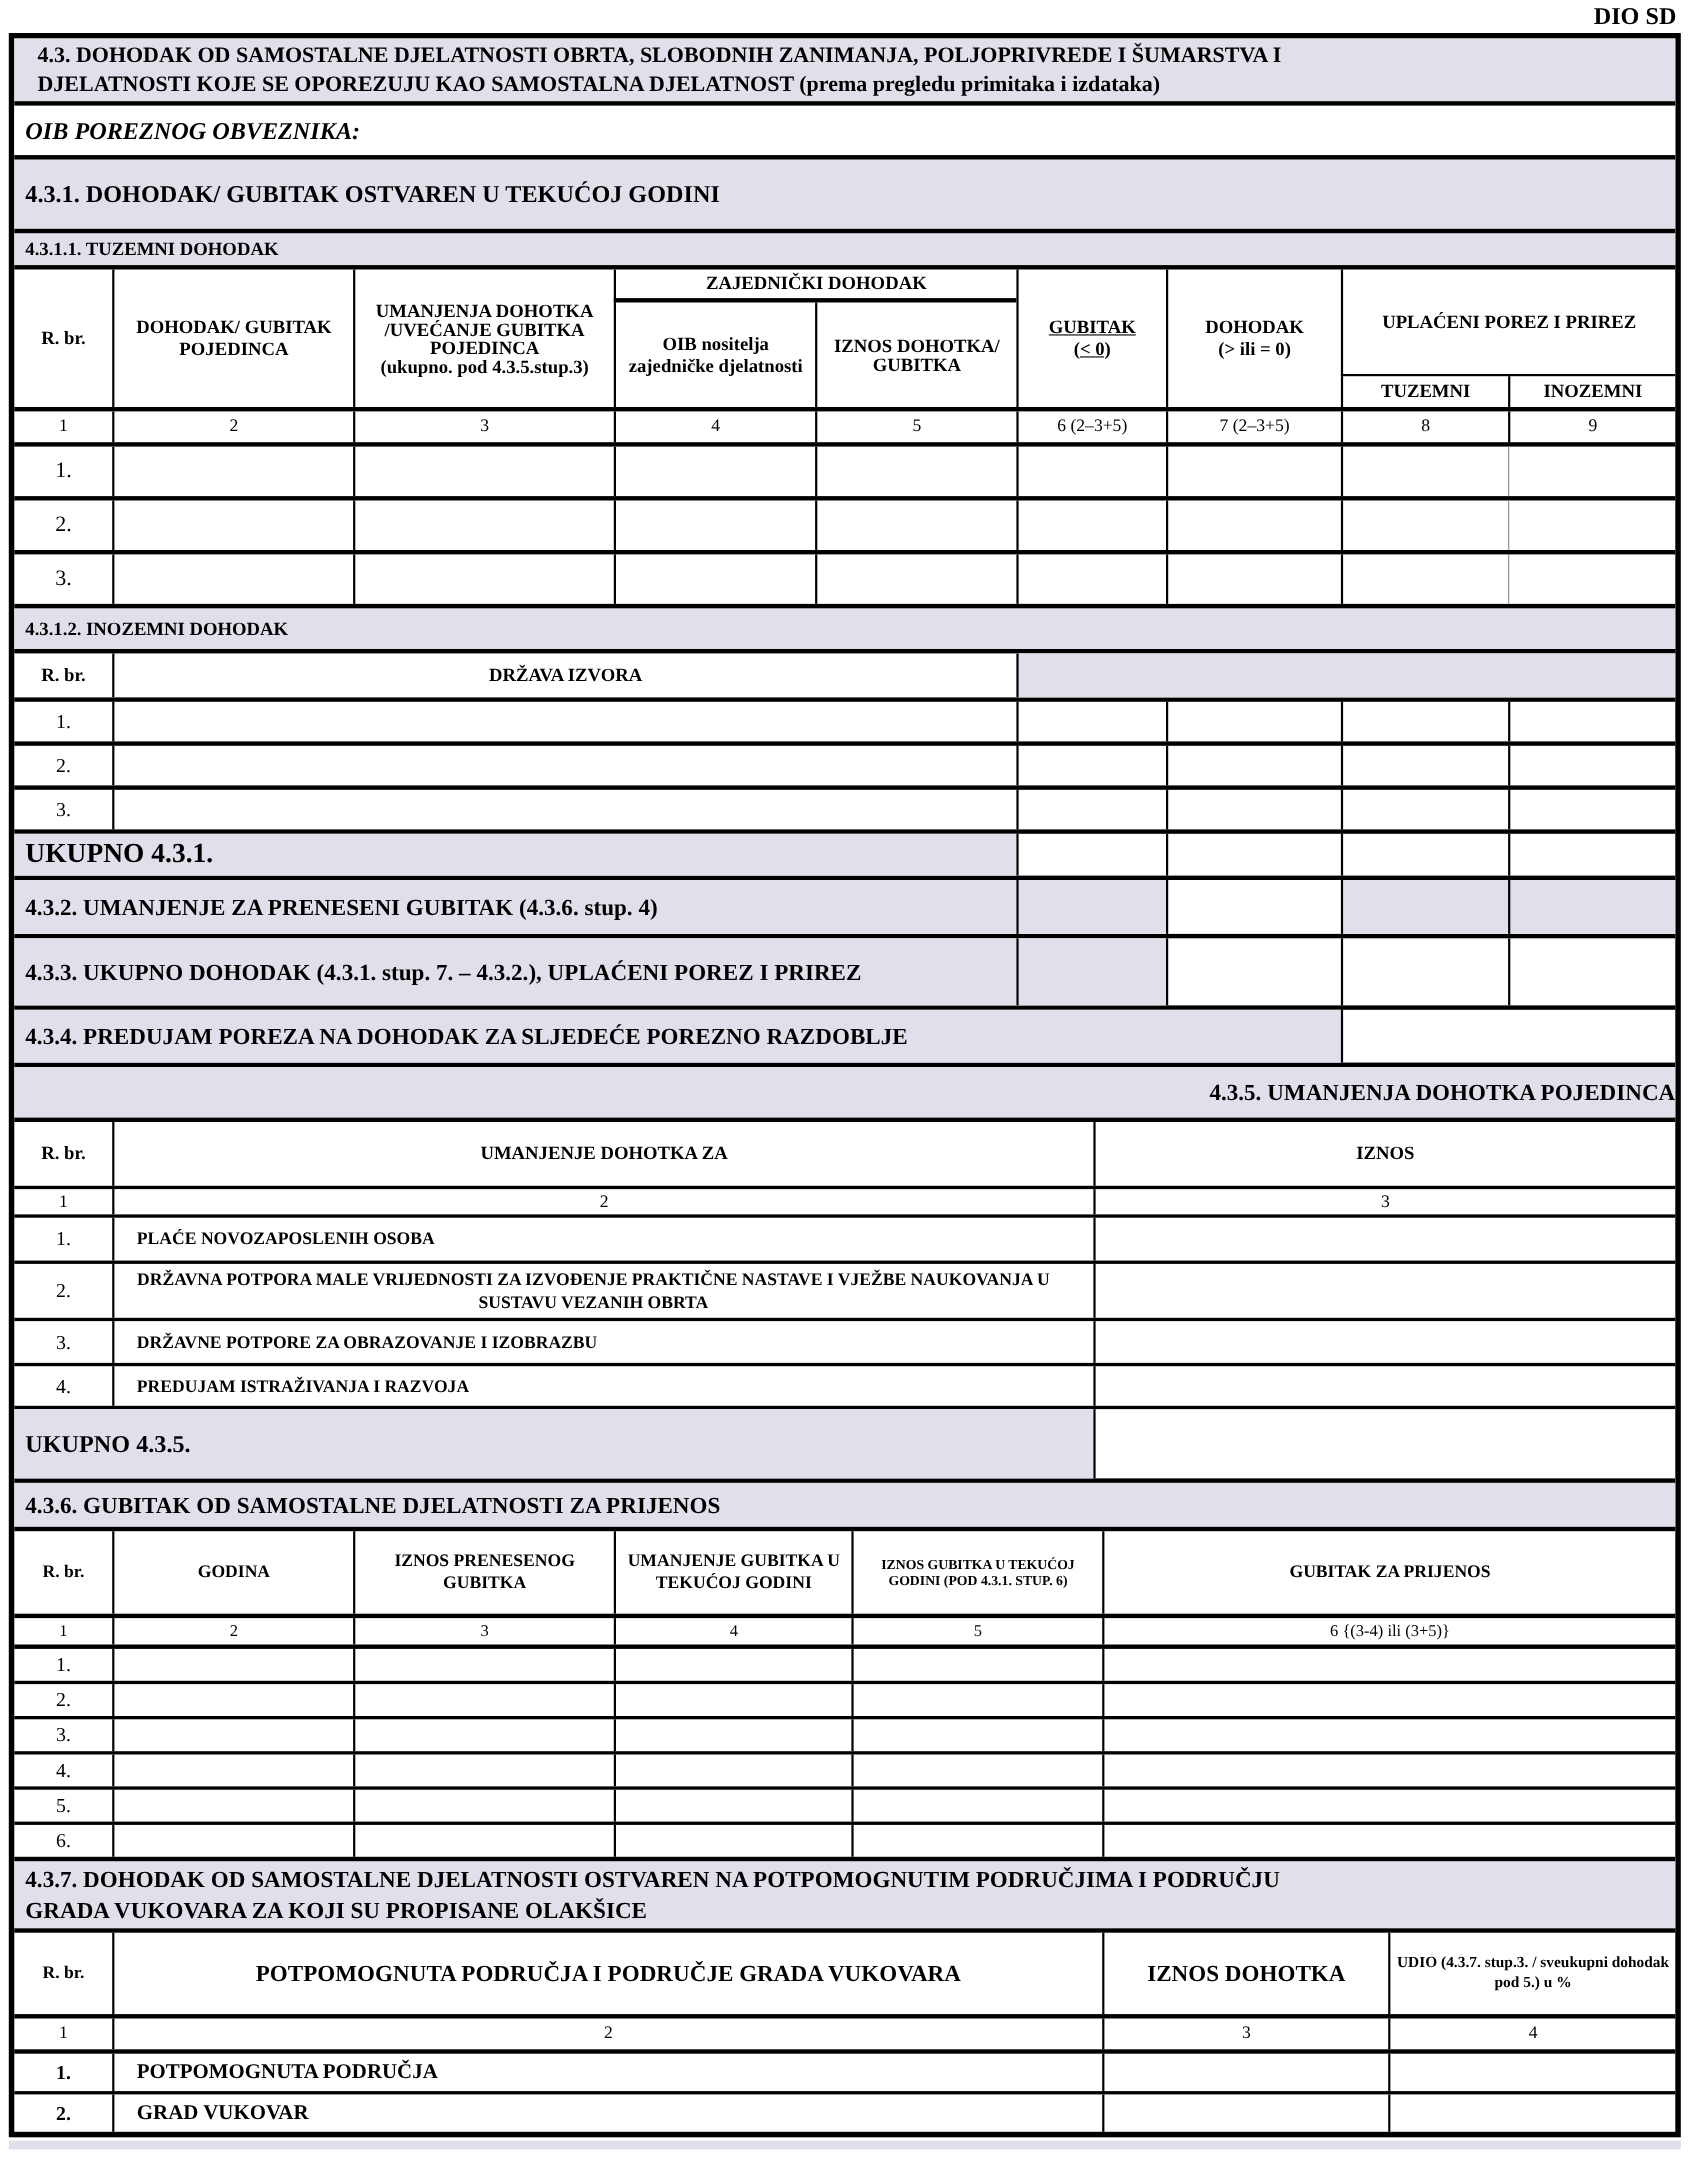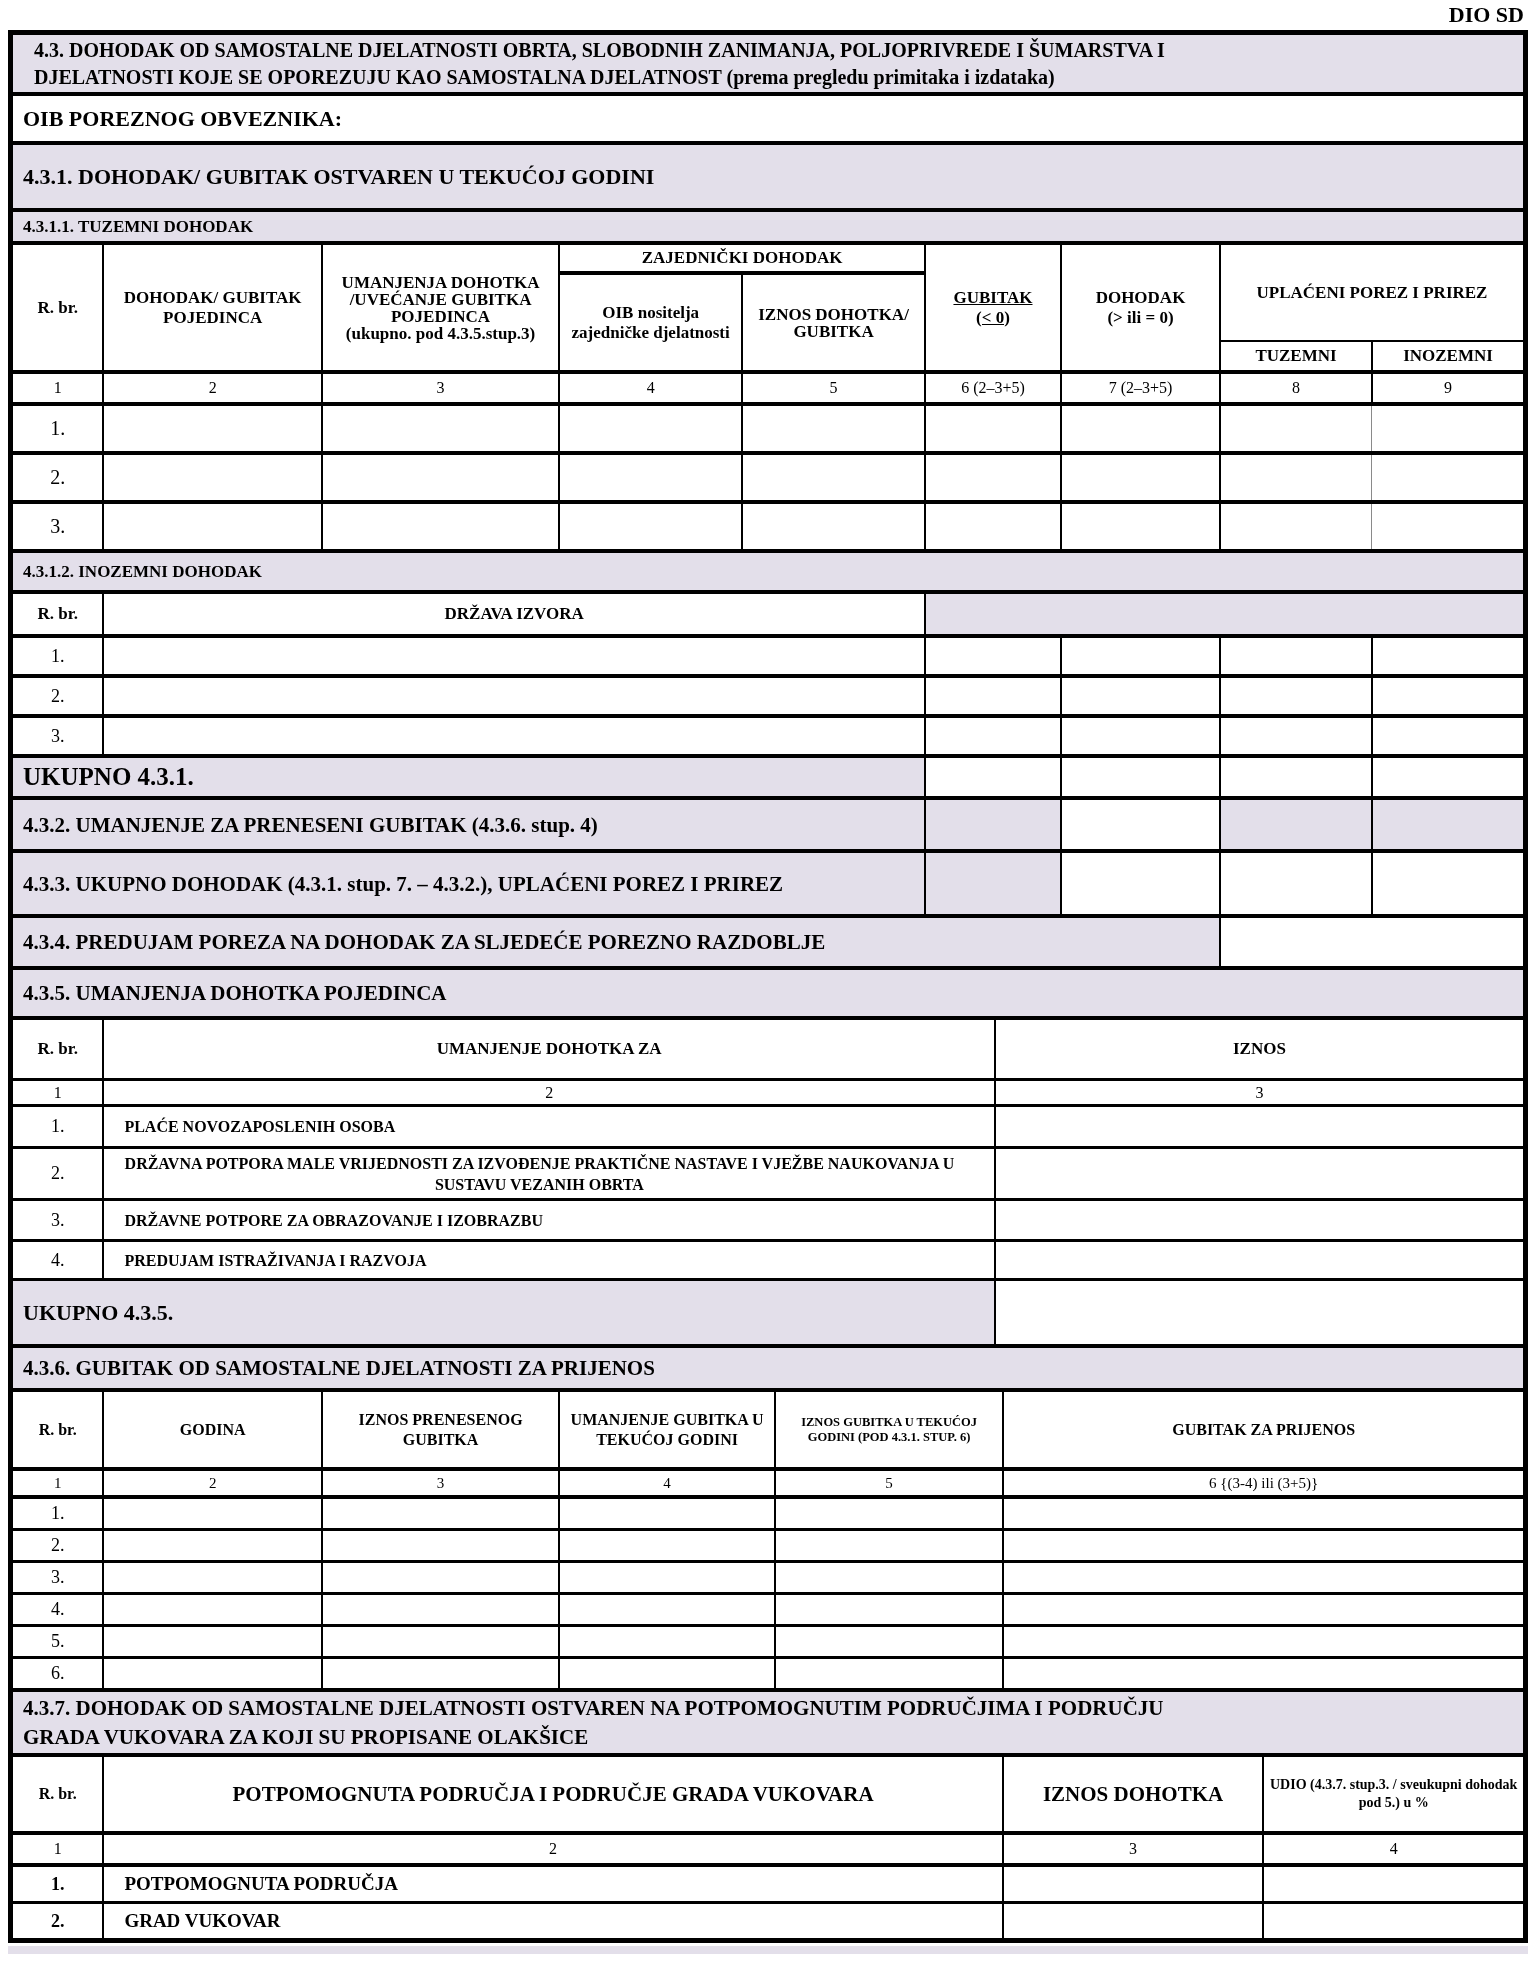--- a/index.html
+++ b/index.html
@@ -9,21 +9,21 @@
     -webkit-text-size-adjust:none;
   }
   .corner{height:30px;display:flex;align-items:center;justify-content:flex-end;
     padding-right:12px;font-size:22px;font-weight:bold;}
   .form{margin:0 8px;border:5px solid #000;}
   .shade{background:#e3dfea;}
   .band{display:flex;align-items:center;padding-left:10px;font-weight:bold;}
   .band + *, .sec{border-top:4px solid #000;}
   .h-title{height:57px;font-size:20px;line-height:27px;padding-left:21px;}
   .h-title .txt{max-width:1210px;}
-  .h-oib{height:45px;font-size:22px;background:#fff;}
+  .h-oib{height:45px;font-size:22px;background:#fff;font-style:italic;}
   .h-431{height:63px;font-size:22px;}
   .h-sub{height:29px;font-size:17px;}
   .grid{display:grid;}
   .cols9{grid-template-columns:5.92% 14.47% 15.72% 12.11% 12.11% 9.01% 10.53% 10.07% 1fr;}
   .colst2{grid-template-columns:5.92% 54.41% 9.01% 10.53% 10.07% 1fr;}
   .colssum{grid-template-columns:60.33% 9.01% 10.53% 10.07% 1fr;}
   .cols434{grid-template-columns:79.87% 1fr;}
   .colst3{grid-template-columns:5.92% 59.04% 1fr;}
   .colst4{grid-template-columns:5.92% 14.47% 15.72% 14.28% 15.13% 1fr;}
   .colst5{grid-template-columns:5.92% 59.56% 17.26% 1fr;}
@@ -53,21 +53,21 @@
   .t2-row{height:36px;border-top:4px solid #000;font-size:18px;}
   .sumrow{border-top:4px solid #000;}
   .sumrow .lab{justify-content:center;align-items:flex-start;padding-left:10px;font-weight:bold;border-left:none;}
   .h-uk431{height:38px;}
   .h-uk431 .lab{font-size:25px;}
   .h-432{height:49px;}
   .h-433{height:61px;}
   .h-434{height:48px;}
   .sumrow .lab .txt{font-size:21px;line-height:26px;}
   .h-433 .lab .txt{max-width:770px;}
-  .h-435{height:46px;font-size:21px;}
+  .h-435{height:46px;font-size:21px;justify-content:flex-end;}
   .t3-head{height:58px;border-top:4px solid #000;font-weight:bold;font-size:17px;}
   .t3-num{height:23px;border-top:3px solid #000;font-size:16px;}
   .t3-row{border-top:3px solid #000;}
   .t3-row .num{font-size:18px;}
   .t3-row .lab{font-weight:bold;font-size:16px;line-height:21px;justify-content:center;}
   .t3-row .lab .txt{max-width:830px;text-align:center;}
   .t3-r1{height:39px;} .t3-r2{height:49px;} .t3-r3{height:38px;} .t3-r4{height:36px;}
   .h-uk435{height:63px;border-top:3px solid #000;}
   .h-uk435 .lab{font-size:22px;}
   .h-436{height:40px;font-size:21px;}

